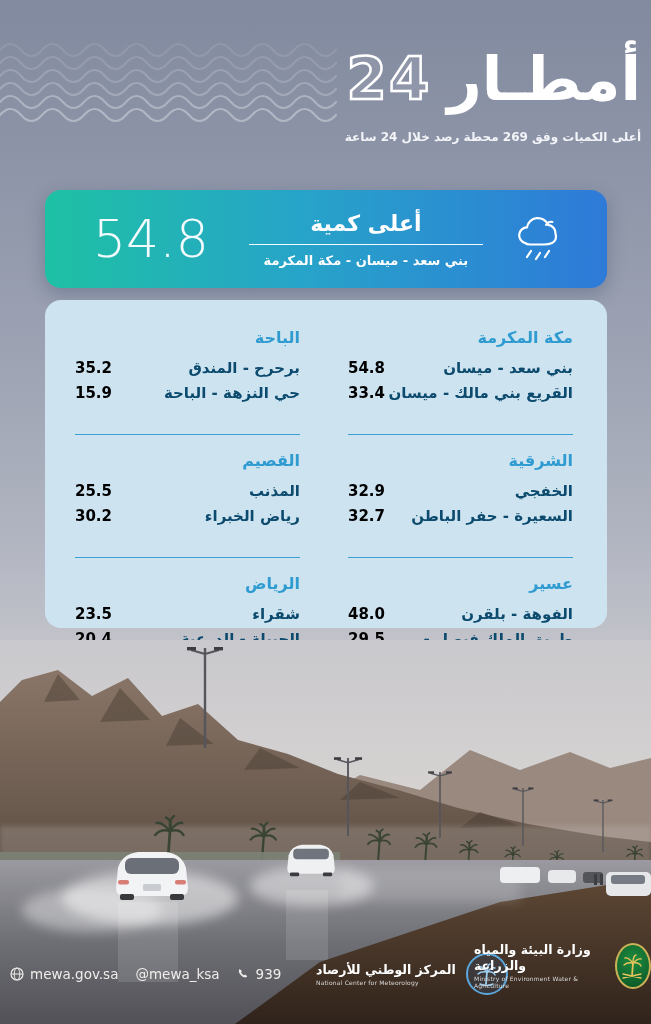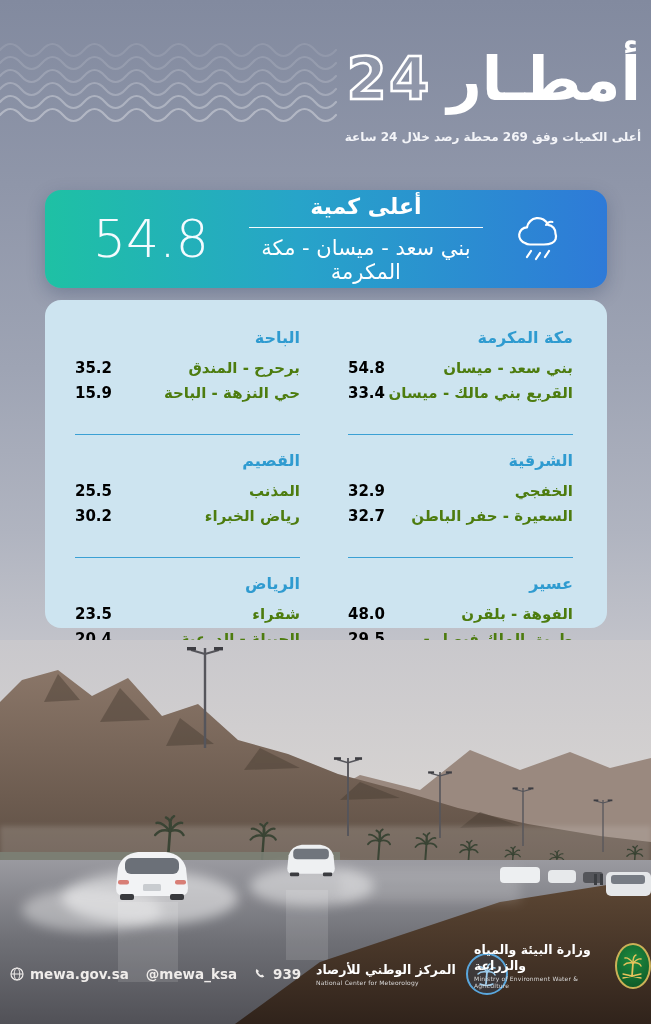--- a/index.html
+++ b/index.html
@@ -18,42 +18,42 @@
   .subtitle{position:absolute; top:130px; right:10px; font-size:12px; font-weight:bold; color:#f3f4f8;}
   
   .hcard{position:absolute; left:45px; top:190px; width:562px; height:98px; border-radius:16px;
     background:linear-gradient(90deg,#1ec1a4 0%,#27a4c9 45%,#2e7ad8 100%);
     box-shadow:0 6px 18px rgba(20,40,80,.25);
     display:flex; align-items:center;}
   .hval{flex:0 0 auto; margin-left:48px; font-size:52px; font-weight:200; color:#f4fbff; direction:ltr;}
   .hcenter{flex:1 1 auto; margin:0 28px 0 38px; text-align:center; color:#ffffff;}
   .hlabel{font-size:22px; font-weight:bold;}
   .hline{border-top:1.6px solid rgba(255,255,255,.95); margin:8px 2px;}
-  .hstation{font-size:21px; font-weight:400;}
+  .hstation{font-size:13px; font-weight:700;}
   .hicon{flex:0 0 auto; margin-right:40px;}
   
   .tcard{position:absolute; left:45px; top:300px; width:562px; height:328px; border-radius:16px;
     background:#cde4f0; padding:28px 34px 20px 30px;}
   .tgrid{direction:rtl; display:grid; grid-template-columns:1fr 1fr; column-gap:48px;}
   .sect{padding-bottom:6px;}
   .sect.sep{border-bottom:1px solid #3aa0d4; padding-bottom:28px; margin-bottom:16px;}
   .region{font-size:16px; font-weight:bold; color:#2f9bd0; margin-bottom:9px;}
   .trow{display:flex; justify-content:space-between; align-items:baseline; line-height:25px;}
-  .st{font-size:15px; font-weight:600; color:#4d7c0f;}
+  .st{font-size:15px; font-weight:600; color:#0c4a6e;}
   .val{font-size:15px; font-weight:600; color:#000000; direction:ltr;}
   
   .fnotes{position:absolute; top:650px; right:74px; display:flex; direction:rtl; gap:44px; align-items:center;}
   .fitem{display:flex; align-items:center; gap:9px;}
   .sq{width:7px; height:7px; background:#16355f;}
   .ftext{font-size:15px; font-weight:bold; color:#16355f;}
   
   .photo{position:absolute; left:0; top:640px; width:651px; height:384px;}
   
   .footer-left{position:absolute; left:10px; top:966px; display:flex; align-items:center; gap:17px;
-    color:#efecea; font-size:13.5px; font-weight:bold;}
+    color:#efecea; font-size:13.5px; font-weight:normal;}
   .fl-item{display:flex; align-items:center; gap:6px;}
   .logo-block{position:absolute; display:flex; align-items:center; gap:10px;}
   .ncm{left:316px; top:953px;}
   .moewa{left:474px; top:942px;}
   .logo-text{text-align:left; color:#ffffff;}
   .logo-ar{font-size:12.5px; font-weight:bold; line-height:1.25;}
   .logo-en{font-size:6px; color:#d9d9d9; margin-top:2px; letter-spacing:.2px;}
   .ncm-circle{width:42px; height:42px; border-radius:50%; border:2px solid #5aa7dd;
     display:flex; align-items:center; justify-content:center; background:rgba(50,100,160,.18);}
   .moewa-circle{width:46px; height:46px; border-radius:50%; border:2px solid #cab157;

